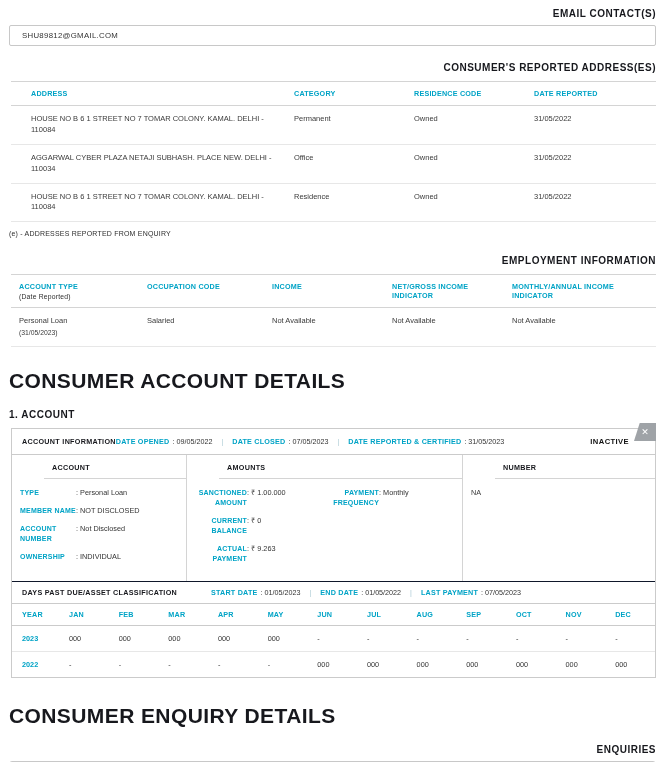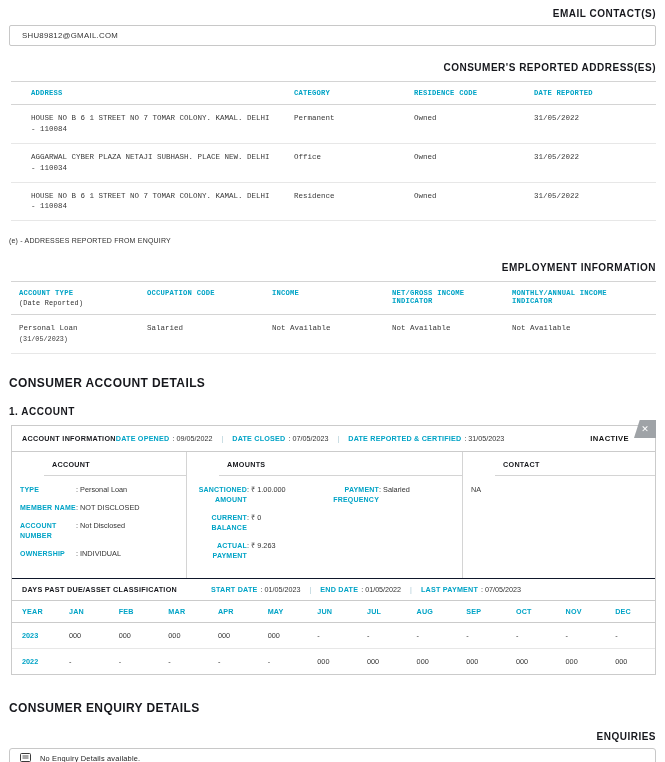--- a/index.html
+++ b/index.html
@@ -2,27 +2,27 @@
 <html style="--accent: #00A3C6;"><head>
 <meta charset="utf-8">
 <style>
   :root{ --accent:#00A3C6; --dark:#17181D; --body:#3A3A3A; --line:#D4D4D4; --line-lt:#E7E7E7; }
   *{margin:0;padding:0;box-sizing:border-box;}
   html,body{width:665px;background:#fff;}
   body{height:762px;overflow:hidden;font-family:"Liberation Sans",sans-serif;color:var(--body);}
   .page{padding:8px 9px 0 9px;}
 
   .sec-title{font-size:10px;font-weight:bold;color:var(--dark);letter-spacing:.5px;text-align:right;}
-  .big-title{font-size:12px;font-weight:bold;color:var(--dark);letter-spacing:.4px;}
+  .big-title{font-size:21px;font-weight:bold;color:var(--dark);letter-spacing:.4px;}
 
   .email-box{border:1px solid #C8C8C8;border-radius:2px;height:21px;display:flex;align-items:center;
     padding:0 12px;margin:6px 0 16px 0;}
   .email-text{font-size:7.8px;letter-spacing:.3px;color:#333;}
 
-  .tbl{width:calc(100% - 2px);margin:8px 0 16px 2px;border-collapse:collapse;font-size:7.5px;font-family:Liberation Mono, monospace;}
+  .tbl{width:calc(100% - 2px);margin:8px 0 8px 2px;border-collapse:collapse;font-size:7.5px;}
   .tbl th{color:var(--accent);font-weight:bold;text-align:left;font-size:7.2px;letter-spacing:.2px;
     border-top:1px solid var(--line);border-bottom:1px solid var(--line);padding:7px 8px;vertical-align:top;}
   .tbl td{padding:8px;color:var(--body);border-bottom:1px solid var(--line-lt);vertical-align:top;line-height:1.45;}
   .addr-tbl th.c-addr, .addr-tbl td.c-addr{padding-left:20px;width:275px;}
   .addr-tbl th:nth-child(2), .addr-tbl td:nth-child(2){width:120px;}
   .addr-tbl th:nth-child(3), .addr-tbl td:nth-child(3){width:120px;}
   .footnote{font-size:7px;color:#2E2E2E;margin:5px 0 18px 0;letter-spacing:.2px;}
 
   .emp-tbl th:nth-child(1), .emp-tbl td:nth-child(1){width:128px;}
   .emp-tbl th:nth-child(2), .emp-tbl td:nth-child(2){width:125px;}
@@ -205,28 +205,28 @@
               <span class="v">: ₹ 0</span>
             </div>
             <div class="kv">
               <span class="k">ACTUAL PAYMENT</span>
               <span class="v">: ₹ 9.263</span>
             </div>
           </div>
           <div class="amt-right">
             <div class="kv">
               <span class="k">PAYMENT FREQUENCY</span>
-              <span class="v">: Salaried</span>
+              <span class="v">: Monthly</span>
             </div>
           </div>
         </div>
       </div>
 
       <div class="col-c">
-        <div class="col-head">CONTACT</div>
+        <div class="col-head">NUMBER</div>
         <div class="col-body">
           <span class="v">NA</span>
         </div>
       </div>
     </div>
 
     <div class="dpd-strip">
       <span class="dpd-title">DAYS PAST DUE/ASSET CLASSIFICATION</span>
       <span class="lab">START DATE</span>
       <span class="val">: 01/05/2023</span>

